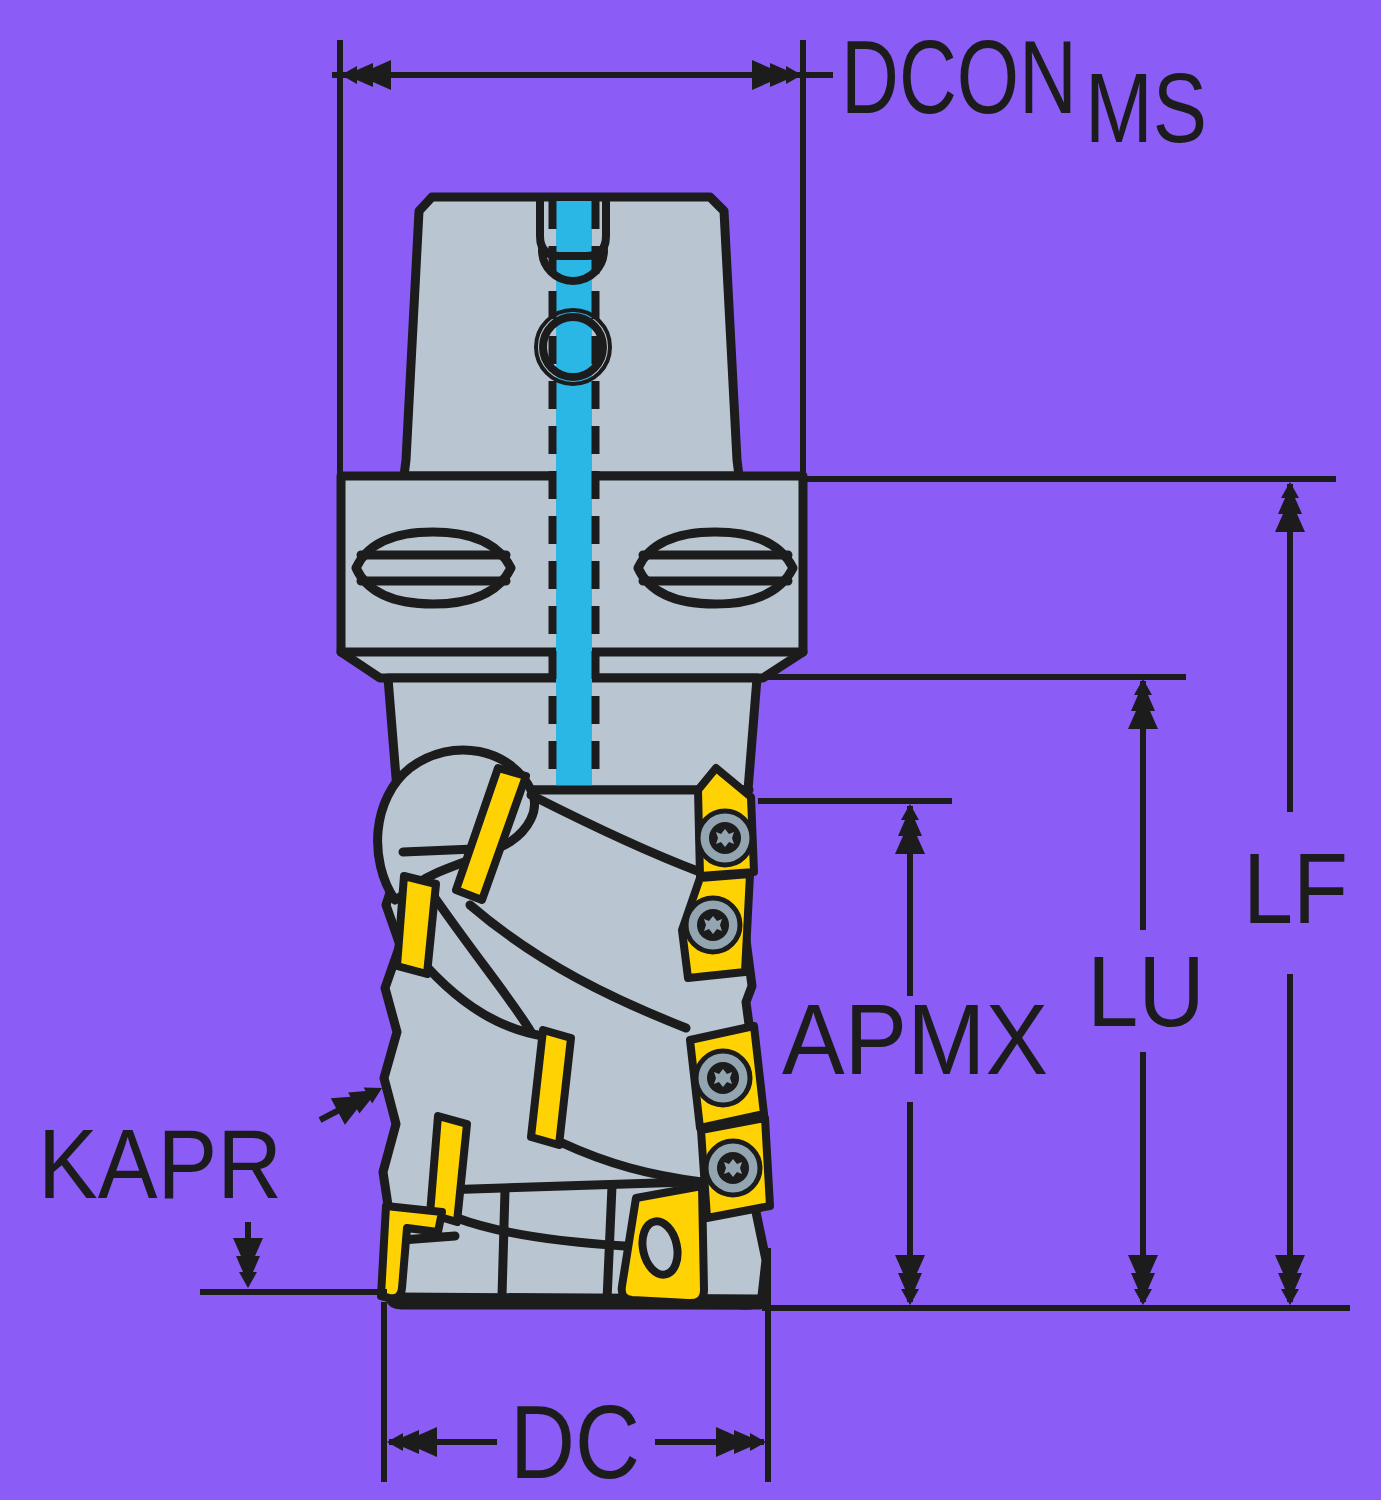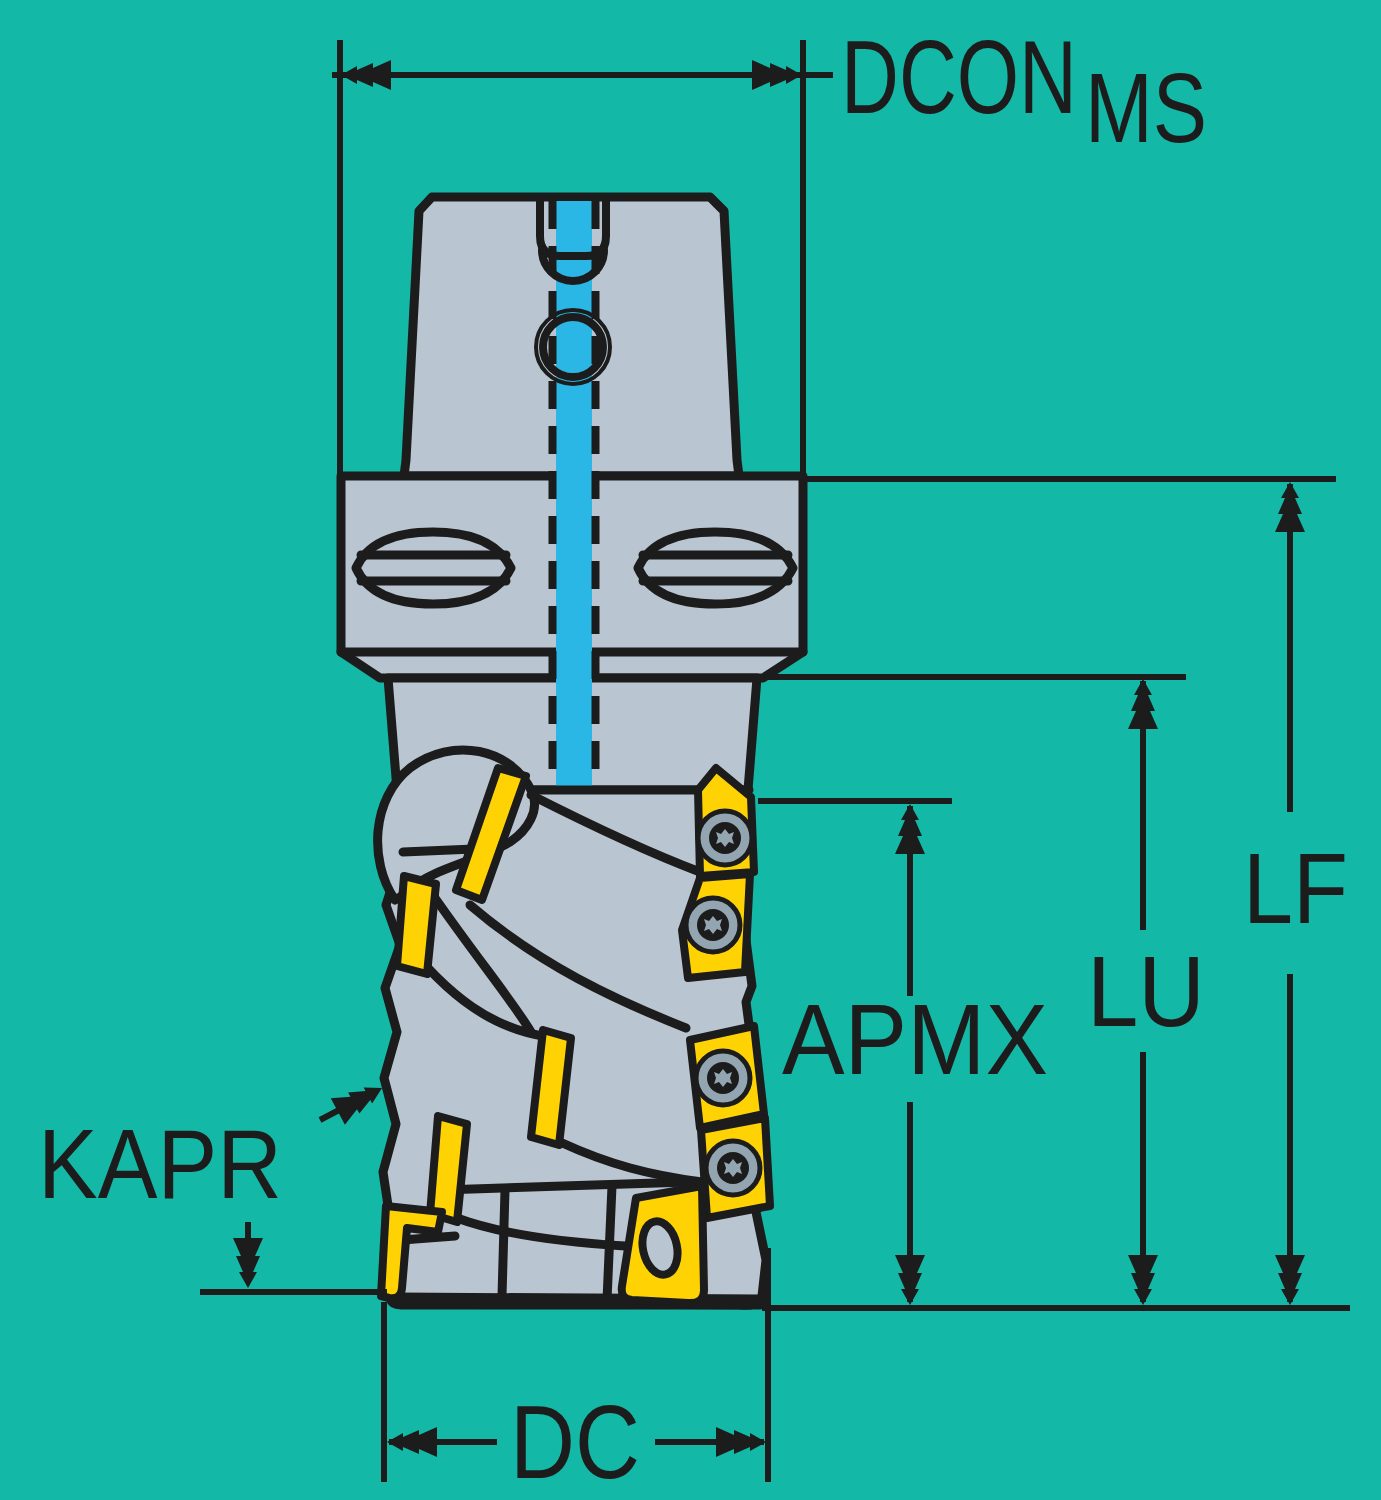--- a/index.html
+++ b/index.html
@@ -1,16 +1,16 @@
 <!DOCTYPE html>
 <html><head>
 <meta charset="utf-8">
 <style>
   html,body{margin:0;padding:0;background:#ffffff;}
-  .stage{position:relative;width:1381px;height:1500px;background:#14b8a6;overflow:hidden;}
+  .stage{position:relative;width:1381px;height:1500px;background:#8b5cf6;overflow:hidden;}
   svg{display:block;}
   .lbl{font-family:"Liberation Sans", sans-serif;fill:#1c1c1c;}
   .dim{stroke:#1c1c1c;stroke-width:6;fill:none;}
   .ah{fill:#1c1c1c;stroke:none;}
   .edge{stroke:#1c1c1c;stroke-linejoin:round;stroke-linecap:round;}
 </style>
 </head>
 <body>
 
 <div class="stage">

